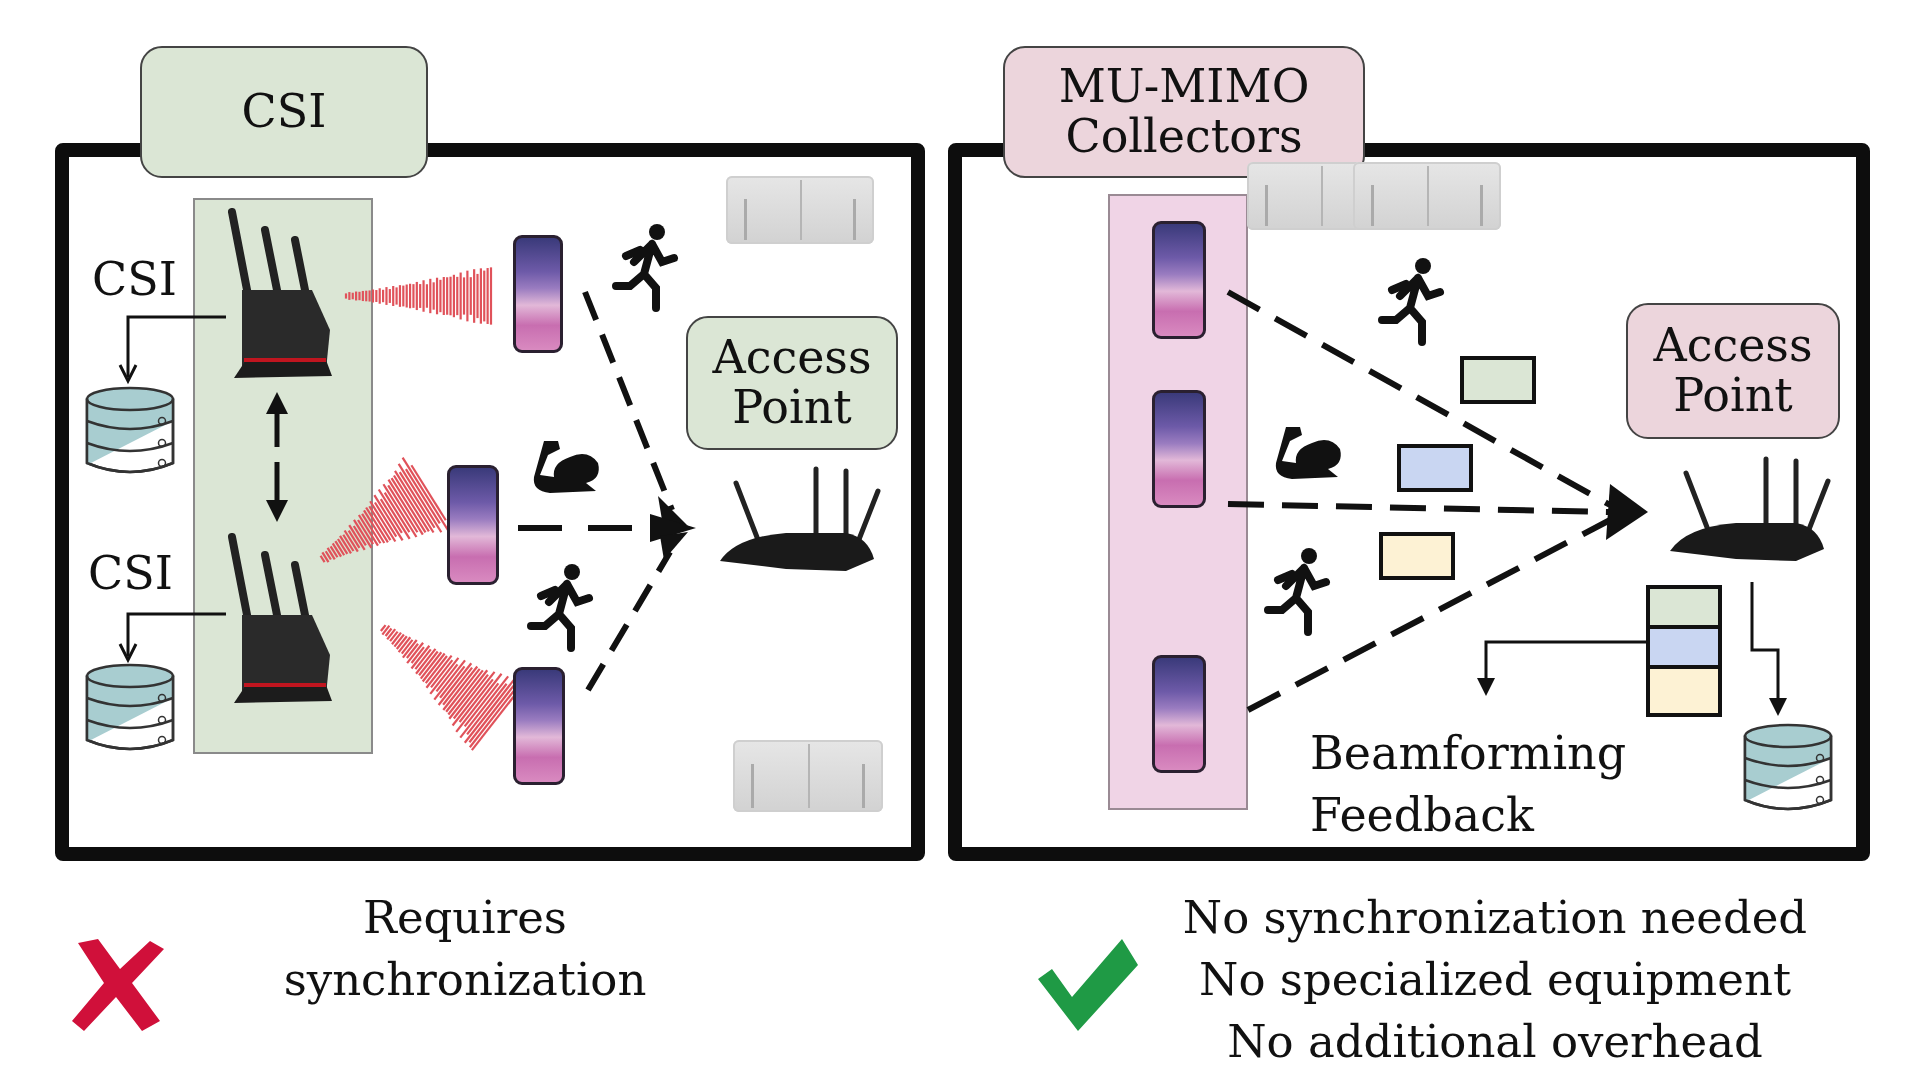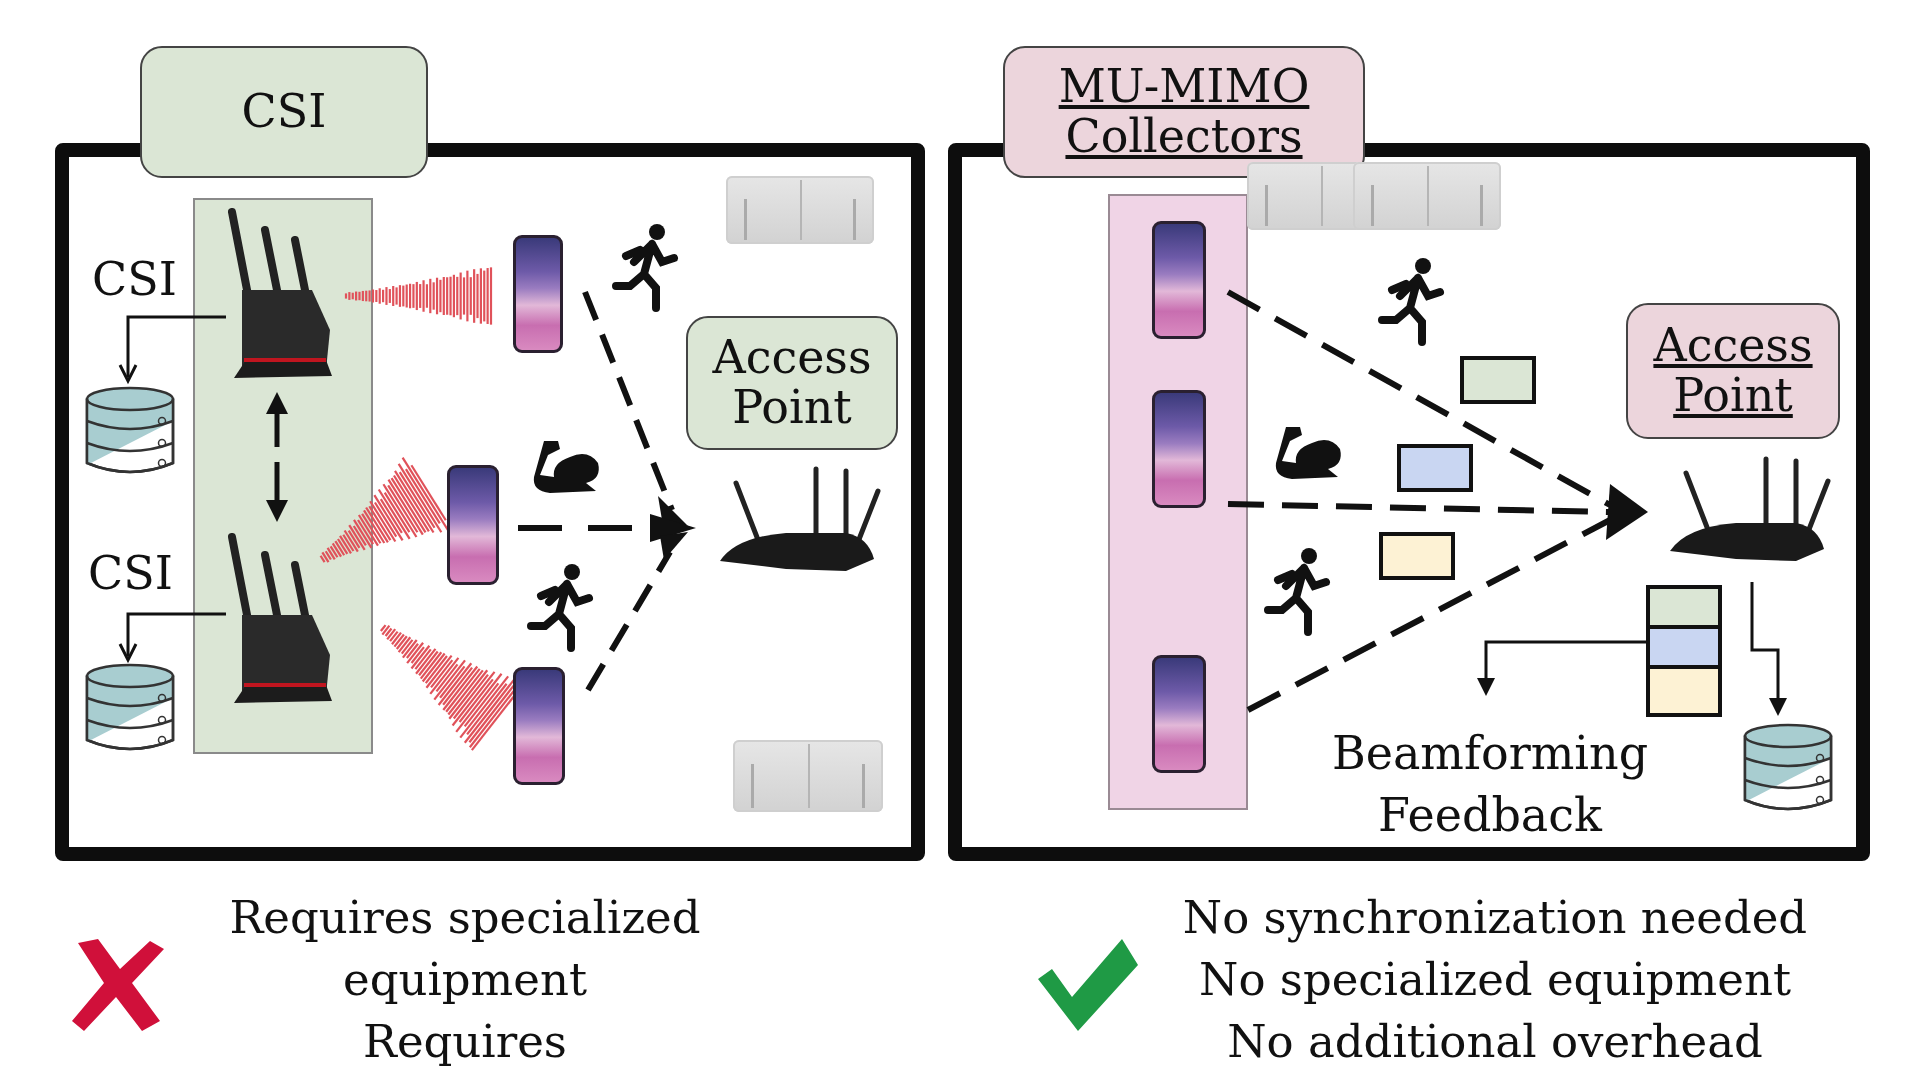--- a/index.html
+++ b/index.html
@@ -4,21 +4,21 @@
 <style>
   html, body { margin: 0; padding: 0; background: #ffffff; }
   body { width: 1924px; height: 1080px; position: relative; overflow: hidden;
          font-family: "DejaVu Serif", "Liberation Serif", serif; color: #111; }
   .abs { position: absolute; }
   .panel { position: absolute; border: 14px solid #0d0d0d; border-radius: 8px; background: #fff; box-sizing: border-box; }
   .pill { position: absolute; border: 2px solid #444; border-radius: 22px; box-sizing: border-box;
           display: flex; flex-direction: column; align-items: center; justify-content: center;
           font-size: 46px; line-height: 1.08; text-align: center; }
   .pill.green { background: #dbe6d5; }
-  .pill.pink  { background: #ecd5dc; text-decoration: underline; }
+  .pill.pink  { background: #ecd5dc; }
   .column { position: absolute; box-sizing: border-box; border: 2px solid #8a8a8a; }
   .column.green { background: #dbe6d5; }
   .column.pink  { background: #f0d4e6; border-color: #9a8a94; }
   .lbl { position: absolute; font-size: 46px; line-height: 1; }
   .bullets { position: absolute; text-align: center; font-size: 45px; line-height: 62px; }
   .phone { position: absolute; border-radius: 9px; border: 3px solid #2a2030; box-sizing: border-box;
            background: linear-gradient(180deg, #3a3a7a 0%, #6d5aa8 30%, #9a7cc0 45%, #e2b8d8 60%, #c86eb0 78%, #d98ac0 100%); }
   .sofa { position: absolute; border-radius: 6px; background: linear-gradient(180deg,#e6e6e6,#d2d2d2);
           box-shadow: inset 0 0 0 2px #cfcfcf; }
   .sofa::before { content:""; position:absolute; left:50%; top:4px; bottom:4px; width:2px; background:#b5b5b5; }
@@ -276,21 +276,20 @@
   <path d="M4 96 Q20 72 70 68 L130 68 Q152 72 158 94 L130 106 L70 104 Z" fill="#1a1a1a"></path>
 </svg>
 
 <div class="sofa" style="left:726px; top:176px; width:148px; height:68px;"></div>
 <div class="sofa" style="left:733px; top:740px; width:150px; height:72px;"></div>
 
 <svg style="left:68px; top:935px;" width="100" height="100" viewBox="0 0 100 100">
   <path d="M10 8 L30 4 L52 34 L82 6 L96 14 L64 48 L92 86 L74 96 L48 62 L16 96 L4 86 L36 48 Z" fill="#d0103a"></path>
 </svg>
 <div class="bullets" style="left:180px; top:887px; width:570px;">
-  <div>Requires specialized equipment</div>
   <div>Requires synchronization</div>
 
 </div>
 
 <div class="panel" style="left:948px; top:143px; width:922px; height:718px;"></div>
 
 <div class="pill pink" style="left:1003px; top:46px; width:362px; height:132px;">
   <span>MU-MIMO</span>
   <span>Collectors</span>
 </div>
@@ -358,21 +357,21 @@
   <path d="M3 14 L89 14 L89 36 L3 80 Z" fill="#a8cdd0"></path>
   <ellipse cx="46" cy="14" rx="43" ry="11" fill="#a8cdd0" stroke="#333" stroke-width="2.5"></ellipse>
   <path d="M3 36 Q46 52 89 36" fill="none" stroke="#333" stroke-width="2.5"></path>
   <path d="M3 58 Q46 74 89 58" fill="none" stroke="#333" stroke-width="2.5"></path>
   <path d="M3 14 L3 78 Q46 96 89 78 L89 14" fill="none" stroke="#333" stroke-width="2.5"></path>
   <circle cx="78" cy="36" r="3.5" fill="none" stroke="#333" stroke-width="1.5"></circle>
   <circle cx="78" cy="58" r="3.5" fill="none" stroke="#333" stroke-width="1.5"></circle>
   <circle cx="78" cy="78" r="3.5" fill="none" stroke="#333" stroke-width="1.5"></circle>
 </svg>
 
-<div class="abs" style="left:1310px; top:722px; width:360px; text-align:center; font-size:46px; line-height:62px;">
+<div class="abs" style="left:1310px; top:722px; width:360px; font-size:46px; line-height:62px;">
   <div>Beamforming</div>
   <div>Feedback</div>
 </div>
 
 <svg style="left:1030px; top:935px;" width="110" height="100" viewBox="0 0 110 100">
   <path d="M8 44 L22 34 L42 62 L92 4 L108 30 L48 96 Z" fill="#1f9a45"></path>
 </svg>
 <div class="bullets" style="left:1175px; top:887px; width:640px;">
   <div>No synchronization needed</div>
   <div>No specialized equipment</div>

